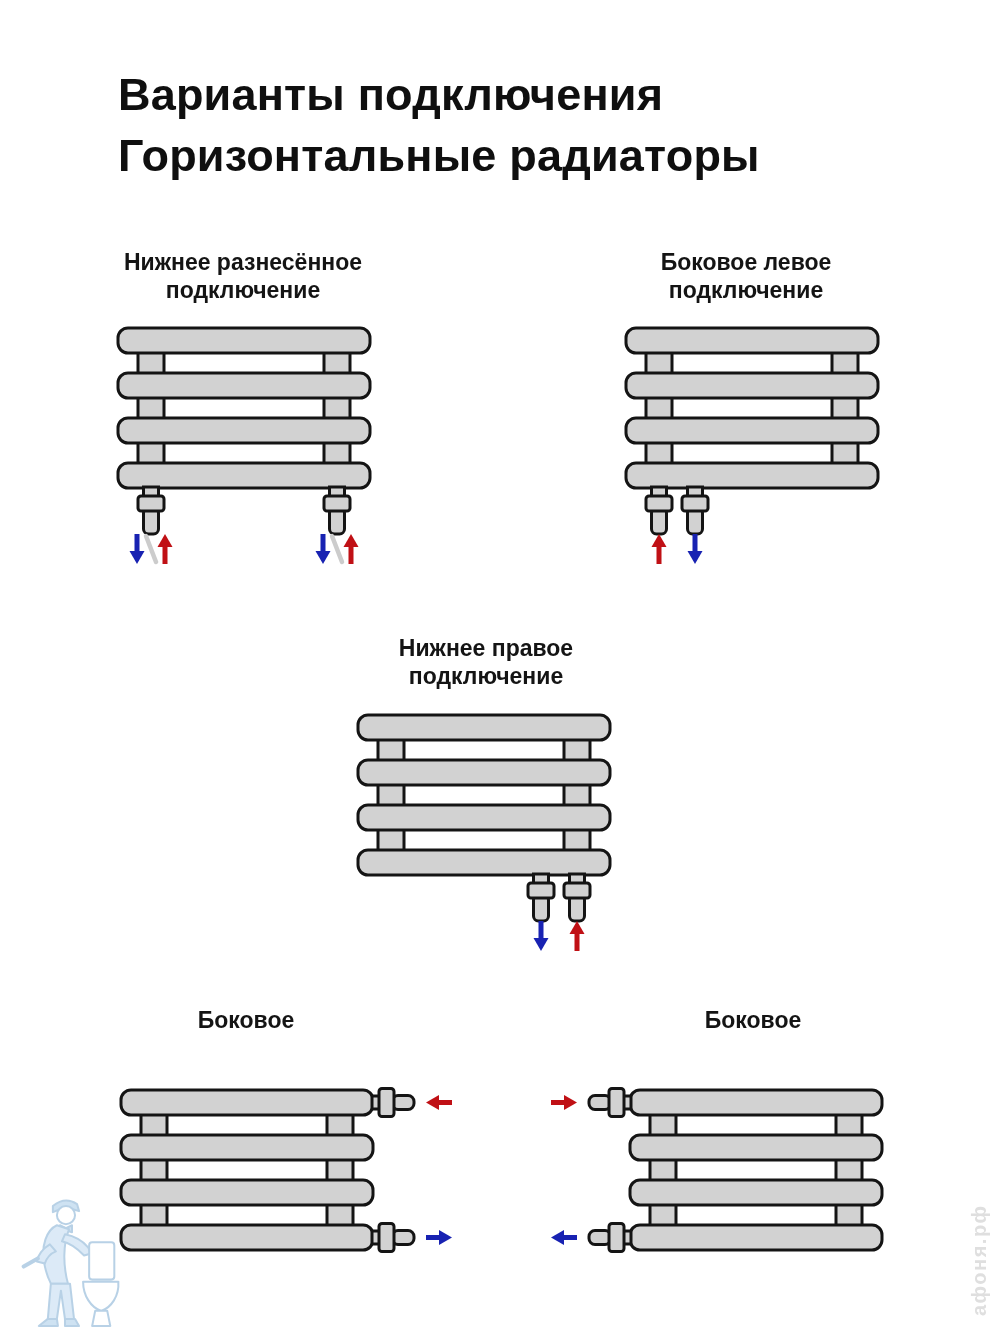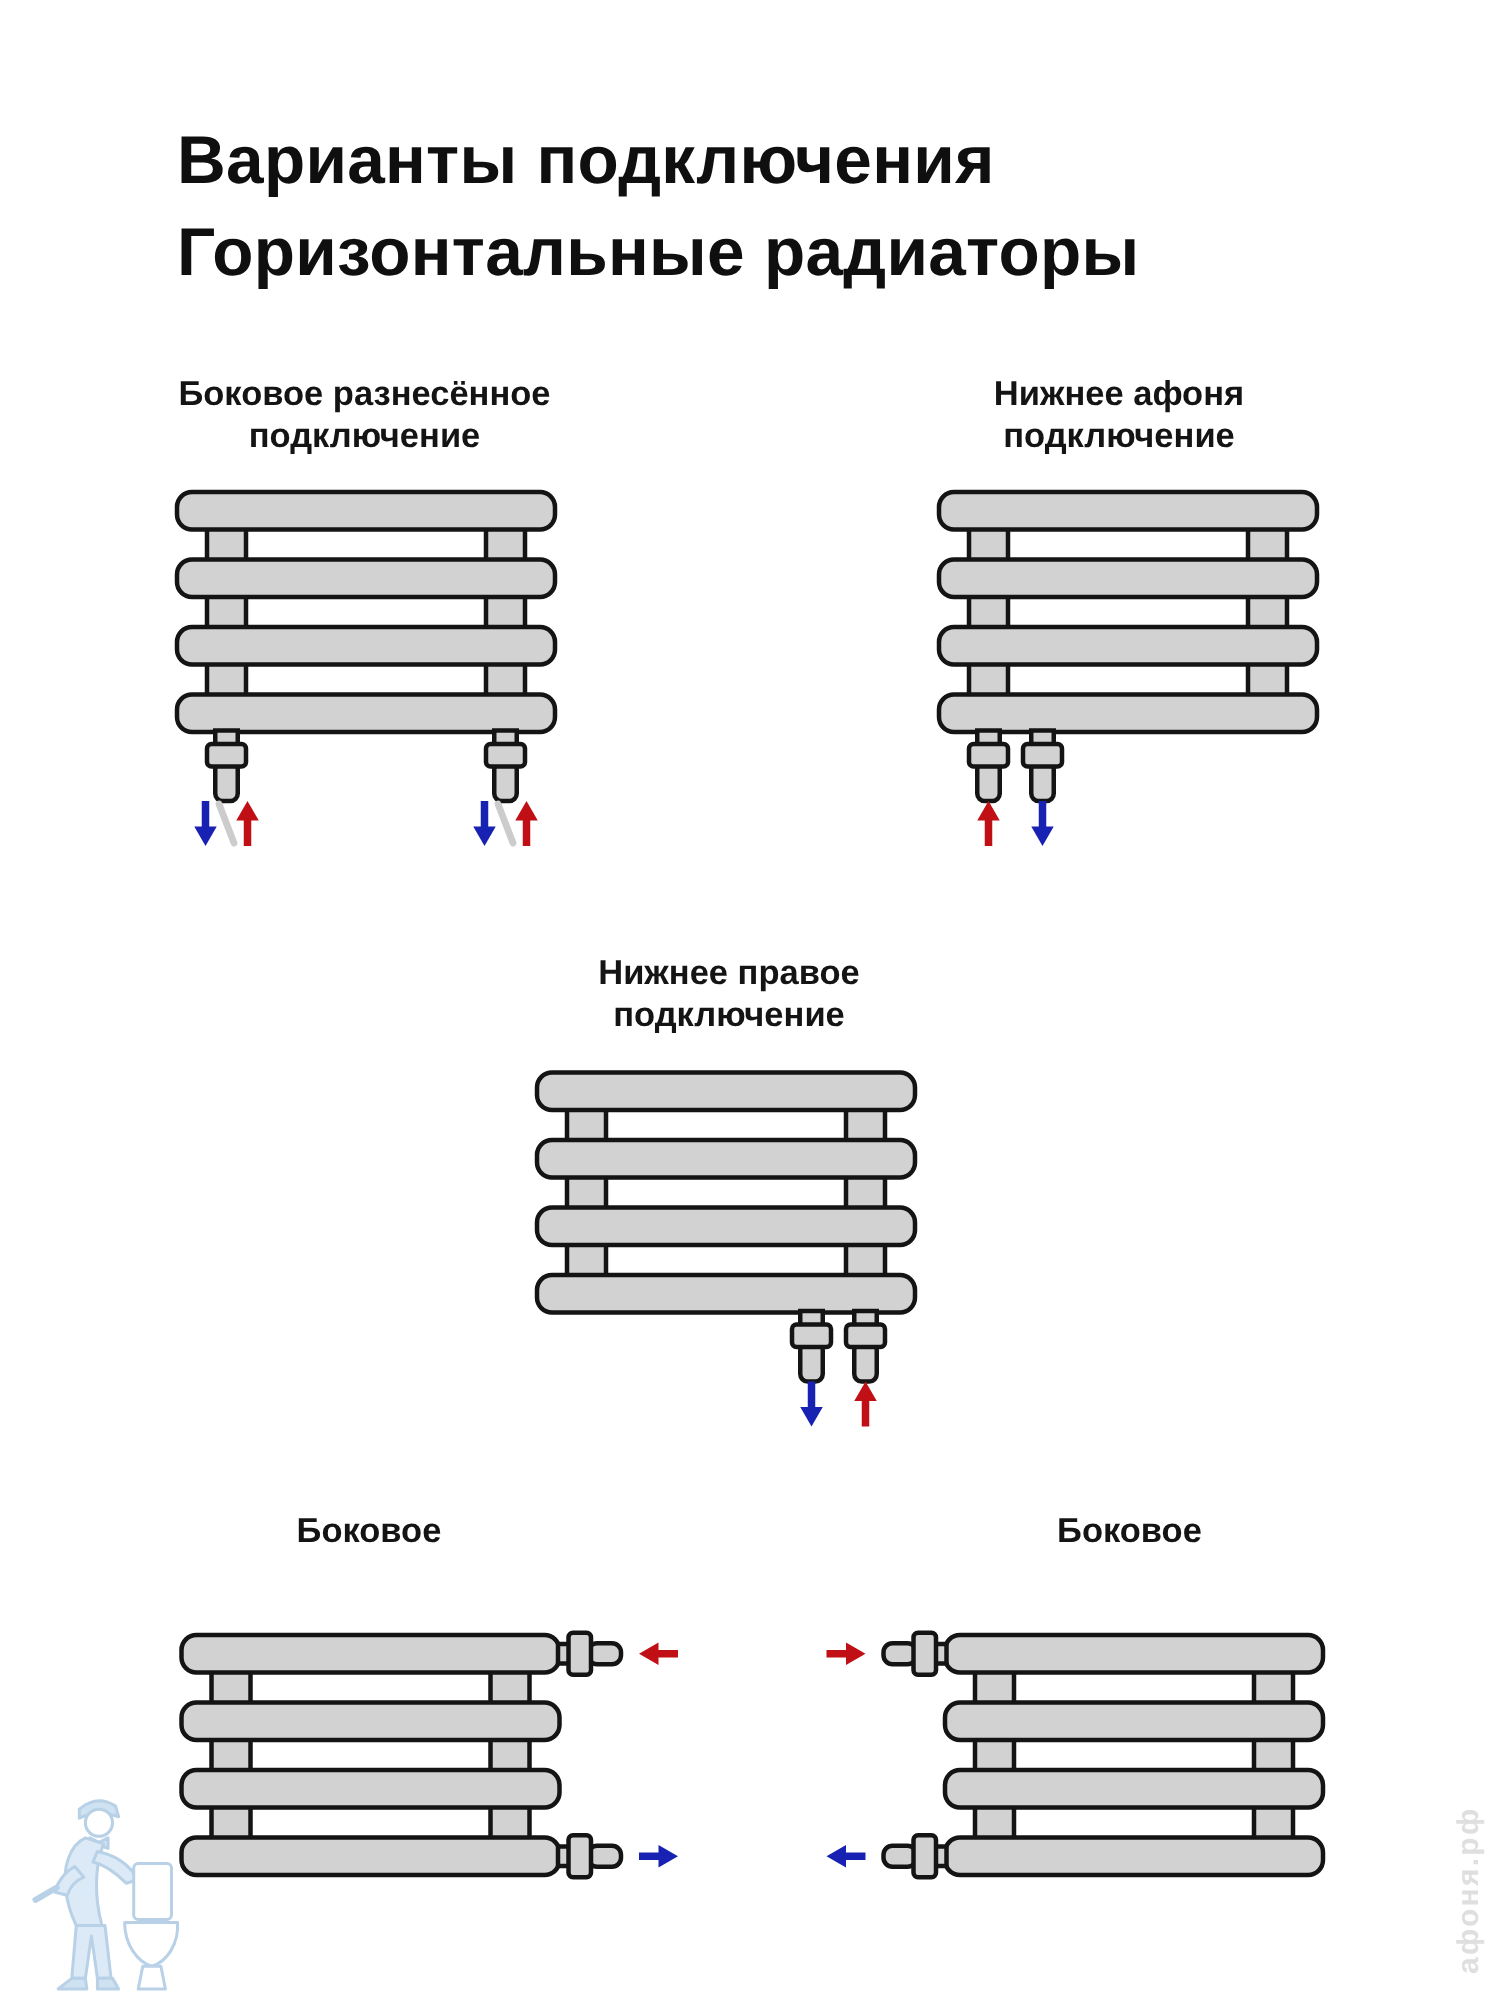--- a/index.html
+++ b/index.html
@@ -4,21 +4,21 @@
 <style>
   html,body{margin:0;padding:0;}
   body{
     width:1000px;height:1333px;position:relative;overflow:hidden;
     background:#ffffff;
     font-family:"Liberation Sans", sans-serif;
   }
   .page-title{
     position:absolute;left:118px;top:64px;
     font-size:45px;line-height:61px;font-weight:700;color:#0f0f0f;
-    letter-spacing:0.2px;white-space:nowrap;margin-top:12px;
+    letter-spacing:0.2px;white-space:nowrap;
   }
   .diagram-caption{
     position:absolute;width:340px;text-align:center;
     font-size:23px;line-height:28px;font-weight:700;color:#141414;
   }
   .cap-1{left:73px;top:248px;}
   .cap-2{left:576px;top:248px;}
   .cap-3{left:316px;top:634px;text-align:center;}
   .cap-4{left:76px;top:1006px;}
   .cap-5{left:583px;top:1006px;}
@@ -40,21 +40,21 @@
 </style>
 </head>
 <body>
 
 <div class="page-title">
   <div>Варианты подключения</div>
   <div>Горизонтальные радиаторы</div>
 </div>
 
 <div class="diagram-caption cap-1">
-  <span>Боковое разнесённое</span><br>
+  <span>Нижнее разнесённое</span><br>
   <span>подключение</span>
 </div>
 <svg class="rad svg-1" width="340" height="274">
     <g>
       <rect x="58" y="24.5" width="26" height="135" rx="0" fill="#d2d2d2" stroke="#141414" stroke-width="3"></rect>
       <rect x="244" y="24.5" width="26" height="135" rx="0" fill="#d2d2d2" stroke="#141414" stroke-width="3"></rect>
       <rect x="38" y="12" width="252" height="25" rx="10" fill="#d2d2d2" stroke="#141414" stroke-width="3"></rect>
       <rect x="38" y="57" width="252" height="25" rx="10" fill="#d2d2d2" stroke="#141414" stroke-width="3"></rect>
       <rect x="38" y="102" width="252" height="25" rx="10" fill="#d2d2d2" stroke="#141414" stroke-width="3"></rect>
       <rect x="38" y="147" width="252" height="25" rx="10" fill="#d2d2d2" stroke="#141414" stroke-width="3"></rect>
@@ -75,21 +75,21 @@
       <polygon points="77.5,231 92.5,231 85,218" fill="#c01015" stroke="none"></polygon>
       <rect x="240.5" y="218" width="5" height="18" fill="#1822b2"></rect>
       <polygon points="235.5,235 250.5,235 243,248" fill="#1822b2" stroke="none"></polygon>
       <line x1="252" y1="220" x2="262" y2="246" stroke="#cccccc" stroke-width="4.5" stroke-linecap="round"></line>
       <rect x="268.5" y="230" width="5" height="18" fill="#c01015"></rect>
       <polygon points="263.5,231 278.5,231 271,218" fill="#c01015" stroke="none"></polygon>
     </g>
   </svg>
 
 <div class="diagram-caption cap-2">
-  <span>Нижнее афоня</span><br>
+  <span>Боковое левое</span><br>
   <span>подключение</span>
 </div>
 <svg class="rad svg-2" width="340" height="274">
     <g>
       <rect x="58" y="24.5" width="26" height="135" rx="0" fill="#d2d2d2" stroke="#141414" stroke-width="3"></rect>
       <rect x="244" y="24.5" width="26" height="135" rx="0" fill="#d2d2d2" stroke="#141414" stroke-width="3"></rect>
       <rect x="38" y="12" width="252" height="25" rx="10" fill="#d2d2d2" stroke="#141414" stroke-width="3"></rect>
       <rect x="38" y="57" width="252" height="25" rx="10" fill="#d2d2d2" stroke="#141414" stroke-width="3"></rect>
       <rect x="38" y="102" width="252" height="25" rx="10" fill="#d2d2d2" stroke="#141414" stroke-width="3"></rect>
       <rect x="38" y="147" width="252" height="25" rx="10" fill="#d2d2d2" stroke="#141414" stroke-width="3"></rect>

